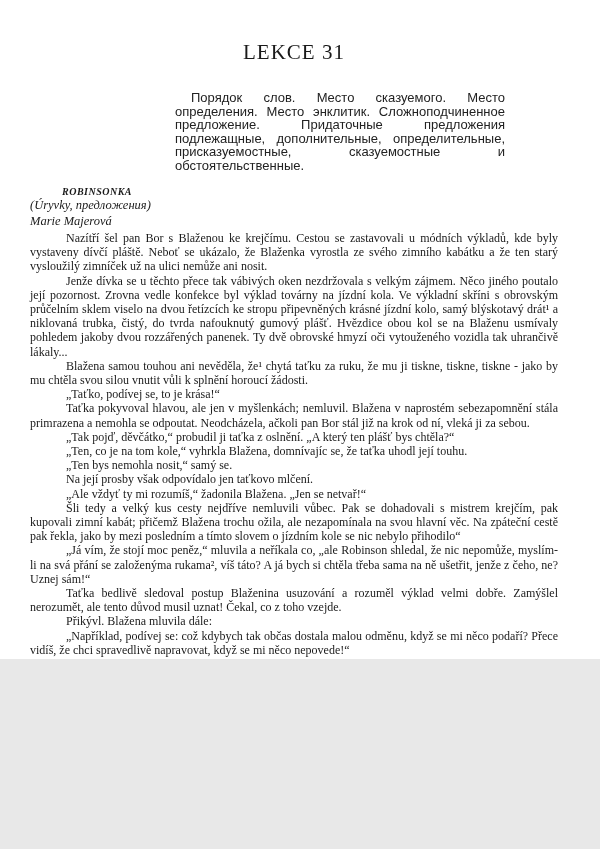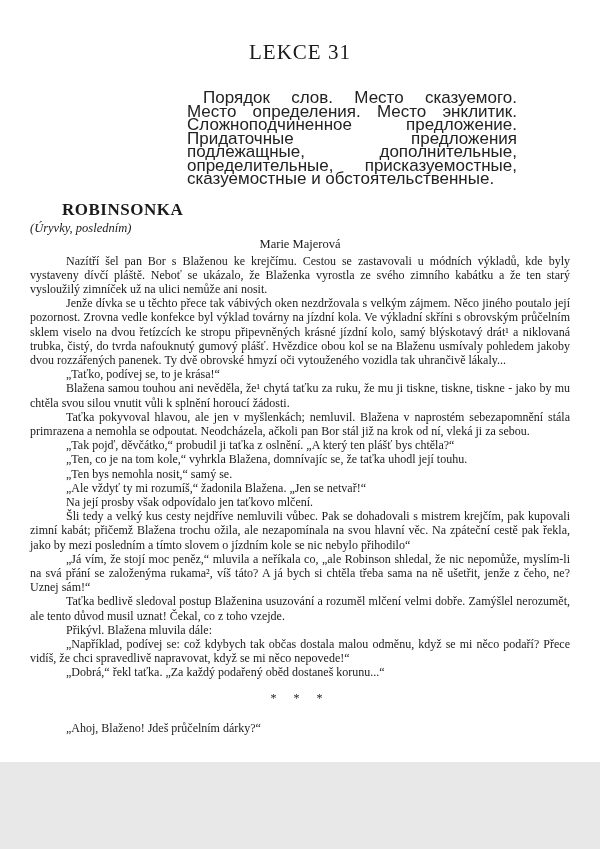--- a/index.html
+++ b/index.html
@@ -3,61 +3,63 @@
 <meta charset="utf-8">
 <style>
   html, body {
     margin: 0;
     padding: 0;
     background: #e8e8e8;
   }
   .page {
     position: relative;
     width: 600px;
-    height: 762px;
+    height: 659px;
     margin: 0 auto;
     background: #ffffff;
     box-sizing: border-box;
-    padding: 40px 30px 0 30px;
+    padding: 40px 42px 0 30px;
     color: #1a1a1a;
     font-family: "Liberation Serif", serif;
     overflow: hidden;
   }
   .lesson-title {
     margin: 0 0 26px 0;
     font-size: 21px;
     font-weight: normal;
     letter-spacing: 1px;
     text-align: center;
     font-family: "Liberation Serif", serif;
   }
   .grammar {
     width: 330px;
     margin: 0 53px 13px auto;
     font-family: "Liberation Sans", sans-serif;
-    font-size: 17px;
+    font-size: 13px;
     line-height: 13.5px;
     text-align: justify;
     text-indent: 16px;
     color: #222222;
   }
   .story-title {
     margin: 14px 0 1px 32px;
-    font-size: 17px;
+    font-size: 10px;
     letter-spacing: 0.5px;
     font-weight: 600;
+    font-style: italic;
   }
   .story-subtitle {
     font-style: italic;
     font-size: 12.5px;
     margin: 0;
   }
   .story-author {
+    font-style: italic;
     font-size: 12.5px;
-    text-align: center;
+    text-align: left;
     margin: 1px 0 2px 0;
   }
   .story-body {
     font-size: 12px;
     line-height: 14.2px;
     text-align: justify;
   }
   .story-body p {
     margin: 0;
     text-indent: 36px;
@@ -80,38 +82,38 @@
 </head>
 <body>
 
 <div class="page">
   <h1 class="lesson-title">LEKCE 31</h1>
 
   <div class="grammar">Порядок слов. Место сказуемого. Место определения. Место энклитик. Сложноподчиненное предложение. Придаточные предложения подлежащные, дополнительные, определительные, присказуемостные, сказуемостные и обстоятельственные.</div>
 
   <div class="story-head">
     <div class="story-title">ROBINSONKA</div>
-    <div class="story-subtitle">(Úryvky, posledním)</div>
+    <div class="story-subtitle">(Úryvky, предложения)</div>
     <div class="story-author">Marie Majerová</div>
   </div>
 
   <div class="story-body">
       <p>Nazítří šel pan Bor s Blaženou ke krejčímu. Cestou se zastavovali u módních výkladů, kde byly vystaveny dívčí pláště. Neboť se ukázalo, že Blaženka vyrostla ze svého zimního kabátku a že ten starý vysloužilý zimníček už na ulici nemůže ani nosit.</p>
       <p>Jenže dívka se u těchto přece tak vábivých oken nezdržovala s velkým zájmem. Něco jiného poutalo její pozornost. Zrovna vedle konfekce byl výklad továrny na jízdní kola. Ve výkladní skříni s obrovským průčelním sklem viselo na dvou řetízcích ke stropu připevněných krásné jízdní kolo, samý blýskotavý drát¹ a niklovaná trubka, čistý, do tvrda nafouknutý gumový plášť. Hvězdice obou kol se na Blaženu usmívaly pohledem jakoby dvou rozzářených panenek. Ty dvě obrovské hmyzí oči vytouženého vozidla tak uhrančivě lákaly...</p>
+      <p>Blažena samou touhou ani nevěděla, že¹ chytá taťku za ruku, že mu ji tiskne, tiskne, tiskne - jako by mu chtěla svou silou vnutit vůli k splnění horoucí žádosti.</p>
       <p>„Taťko, podívej se, to je krása!“</p>
-      <p>Blažena samou touhou ani nevěděla, že¹ chytá taťku za ruku, že mu ji tiskne, tiskne, tiskne - jako by mu chtěla svou silou vnutit vůli k splnění horoucí žádosti.</p>
       <p>Taťka pokyvoval hlavou, ale jen v myšlenkách; nemluvil. Blažena v naprostém sebezapomnění stála primrazena a nemohla se odpoutat. Neodcházela, ačkoli pan Bor stál již na krok od ní, vleká ji za sebou.</p>
       <p>„Tak pojď, děvčátko,“ probudil ji taťka z oslnění. „A který ten plášť bys chtěla?“</p>
       <p>„Ten, co je na tom kole,“ vyhrkla Blažena, domnívajíc se, že taťka uhodl její touhu.</p>
       <p>„Ten bys nemohla nosit,“ samý se.</p>
+      <p>Na její prosby však odpovídalo jen taťkovo mlčení.</p>
       <p>„Ale vždyť ty mi rozumíš,“ žadonila Blažena. „Jen se netvař!“</p>
-      <p>Na její prosby však odpovídalo jen taťkovo mlčení.</p>
       <p>Šli tedy a velký kus cesty nejdříve nemluvili vůbec. Pak se dohadovali s mistrem krejčím, pak kupovali zimní kabát; přičemž Blažena trochu ožila, ale nezapomínala na svou hlavní věc. Na zpáteční cestě pak řekla, jako by mezi posledním a tímto slovem o jízdním kole se nic nebylo přihodilo“</p>
       <p>„Já vím, že stojí moc peněz,“ mluvila a neříkala co, „ale Robinson shledal, že nic nepomůže, myslím-li na svá přání se založenýma rukama², víš táto? A já bych si chtěla třeba sama na ně ušetřit, jenže z čeho, ne? Uznej sám!“</p>
-      <p>Taťka bedlivě sledoval postup Blaženina usuzování a rozuměl mlčení velmi dobře. Zamýšlel nerozumět, ale tento důvod musil uznat! Čekal, co z toho vzejde.</p>
+      <p>Taťka bedlivě sledoval postup Blaženina usuzování a rozuměl výklad velmi dobře. Zamýšlel nerozumět, ale tento důvod musil uznat! Čekal, co z toho vzejde.</p>
       <p>Přikývl. Blažena mluvila dále:</p>
       <p>„Například, podívej se: což kdybych tak občas dostala malou odměnu, když se mi něco podaří? Přece vidíš, že chci spravedlivě napravovat, když se mi něco nepovede!“</p>
       <p>„Dobrá,“ řekl taťka. „Za každý podařený oběd dostaneš korunu...“</p>
       <p class="divider">* * *</p>
       <p>„Ahoj, Blaženo! Jdeš průčelním dárky?“</p>
     </div>
 
   <div class="page-number">312</div>
 </div>
 

